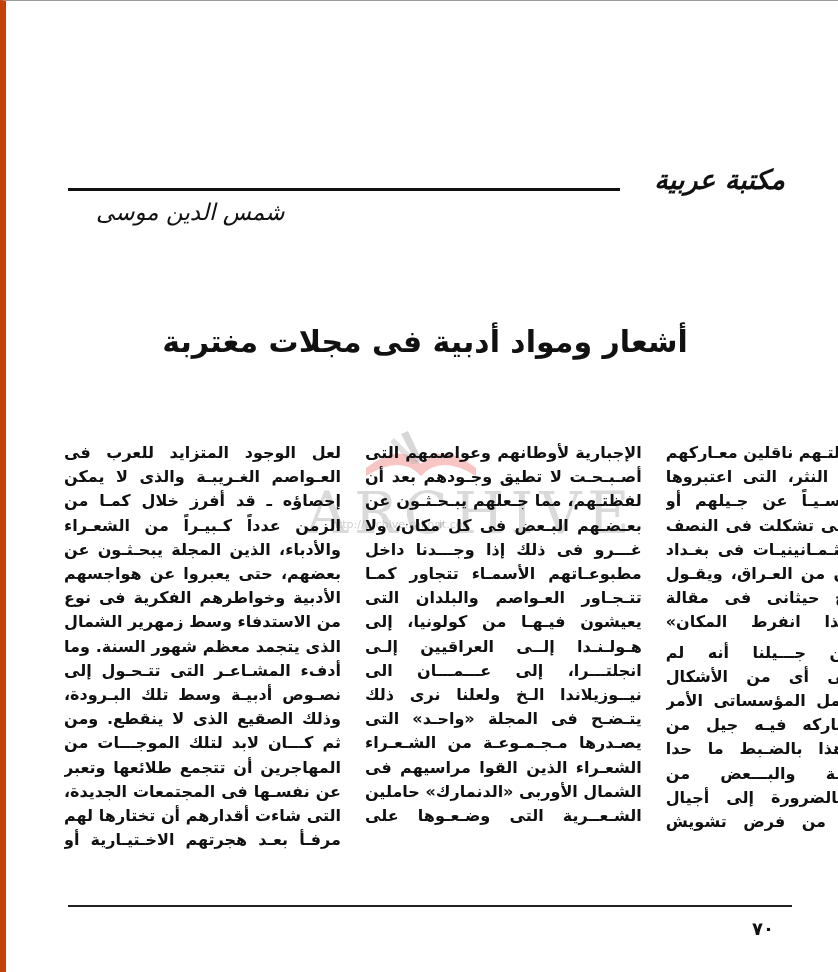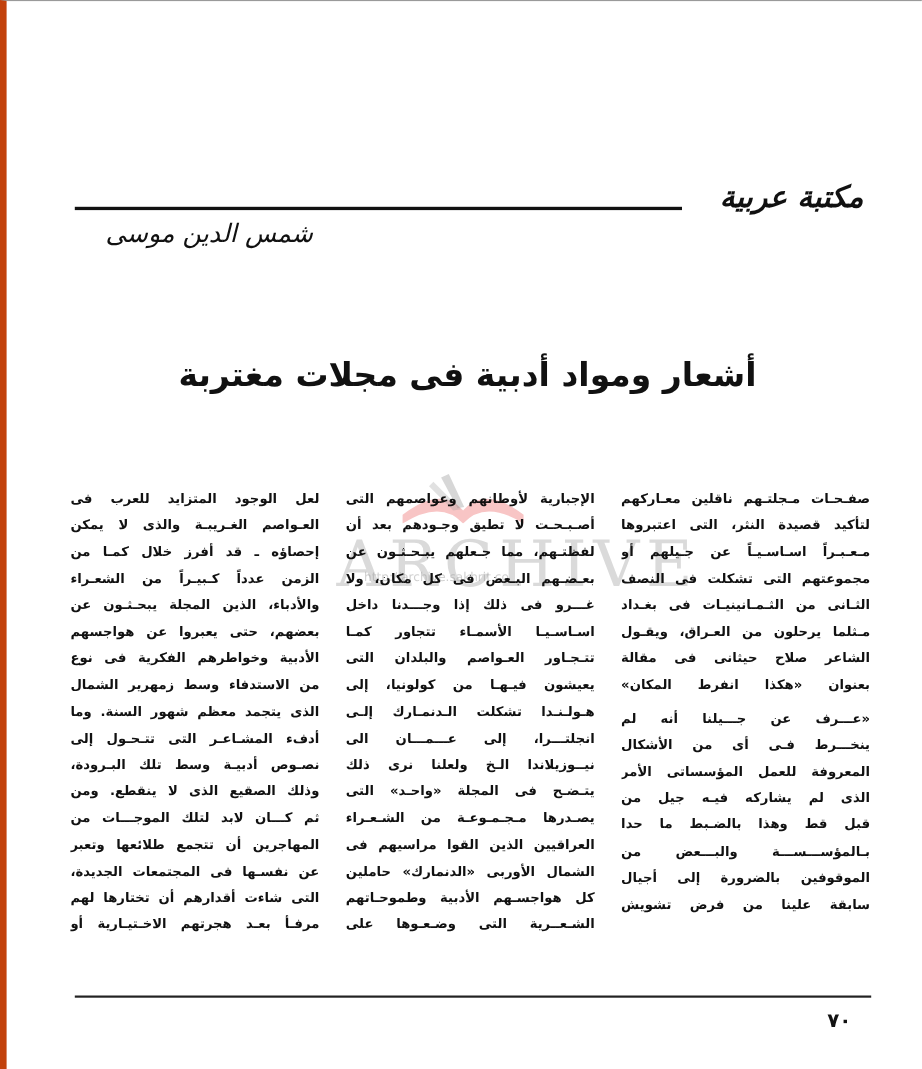--- a/index.html
+++ b/index.html
@@ -10,21 +10,21 @@
   .section-header { position:absolute; top:163px; right:58px; left:62px; height:34px; direction:rtl; }
   .section-title { position:absolute; right:0; top:0; font-size:27px; font-weight:bold;
                    font-style:italic; letter-spacing:0; white-space:nowrap; }
   .section-rule { position:absolute; left:0; right:165px; top:24px; height:3px; background:#111; }
   .author { position:absolute; top:198px; left:62px; font-size:23px; font-style:italic;
             font-family:"DejaVu Serif", serif; direction:rtl; white-space:nowrap;margin-left:28px; }
   .headline { position:absolute; top:323px; left:0; width:838px; text-align:center;
               font-size:30px; font-weight:bold; direction:rtl; white-space:nowrap; }
   .columns { position:absolute; top:440px; left:58px; width:727px; height:430px;
              display:flex; flex-direction:row-reverse; gap:24px; direction:rtl; }
-  .col { flex:1; font-size:12px; line-height:24.2px; font-weight:bold; text-align:justify;
+  .col { flex:1; font-size:16px; line-height:24.2px; font-weight:bold; text-align:justify;
          text-align-last:justify; direction:rtl; }
   .col p { margin:0; }
   .col p.gap { margin-top:6px; }
   .col .line { display:block; white-space:nowrap; overflow:hidden; }
   .footer-rule { position:absolute; top:904px; left:62px; width:724px; height:2px; background:#222; }
   .page-number { position:absolute; top:917px; left:746px; font-size:18px; font-weight:bold;
                  direction:rtl; }
   
   .watermark { position:absolute; left:280px; top:405px; width:300px; height:140px; pointer-events:none; }
   .wm-text { position:absolute; left:20px; top:73px; font-family:"DejaVu Serif", serif; font-size:58px;
@@ -79,31 +79,30 @@
           <span class="line">مرفـأ بعـد هجرتهم الاخـتيـارية أو</span>
         </p>
       </div>
     <div class="col" id="col1">
         <p>
           <span class="line">الإجبارية لأوطانهم وعواصمهم التى</span>
           <span class="line">أصـبـحـت لا تطيق وجـودهم بعد أن</span>
           <span class="line">لفظتـهم، مما جـعلهم يبـحـثـون عن</span>
           <span class="line">بعـضـهم البـعض فى كل مكان، ولا</span>
           <span class="line">غـــرو فى ذلك إذا وجـــدنا داخل</span>
-          <span class="line">اسـاسـيـا الأسمـاء تتجاور كمـا</span>
+          <span class="line">مطبوعـاتهم الأسمـاء تتجاور كمـا</span>
           <span class="line">تتـجـاور العـواصم والبلدان التى</span>
           <span class="line">يعيشون فيـهـا من كولونيا، إلى</span>
-          <span class="line">هـولـنـدا  تشكلت الـدنمـارك إلـى</span>
+          <span class="line">هـولـنـدا  إلــى العراقيين إلـى</span>
           <span class="line">انجلتـــرا، إلى عـــمـــان الى</span>
           <span class="line">نيــوزيلاندا الـخ ولعلنا نرى ذلك</span>
           <span class="line">يتـضـح فى المجلة «واحـد» التى</span>
           <span class="line">يصـدرها مـجـمـوعـة من الشـعـراء</span>
-          <span class="line">العراقيين الذين القوا مراسيهم فى</span>
+          <span class="line">الشعـراء الذين القوا مراسيهم فى</span>
           <span class="line">الشمال الأوربى «الدنمارك» حاملين</span>
-          <span class="line">كل هواجسـهم الأدبية وطموحـاتهم</span>
           <span class="line">الشـعــرية التى وضـعـوها على</span>
         </p>
       </div>
     <div class="col" id="col2">
         <p>
           <span class="line">صفـحـات مـجلتـهم ناقلين معـاركهم</span>
           <span class="line">لتأكيد قصيدة النثر، التى اعتبروها</span>
           <span class="line">مـعـبـراً اسـاسـيـاً عن جـيلهم أو</span>
           <span class="line">مجموعتهم التى تشكلت فى النصف</span>
           <span class="line">الثـانى من الثـمـانينيـات فى بغـداد</span>

